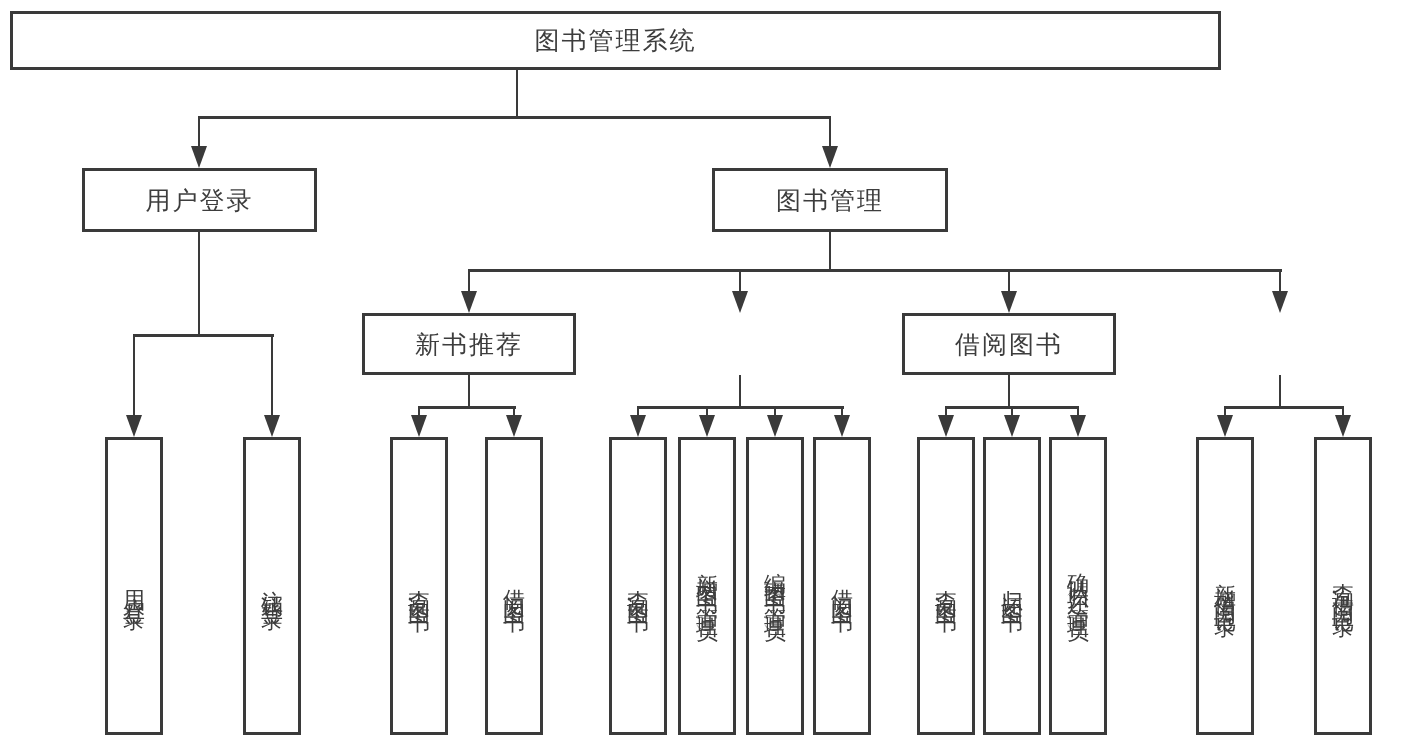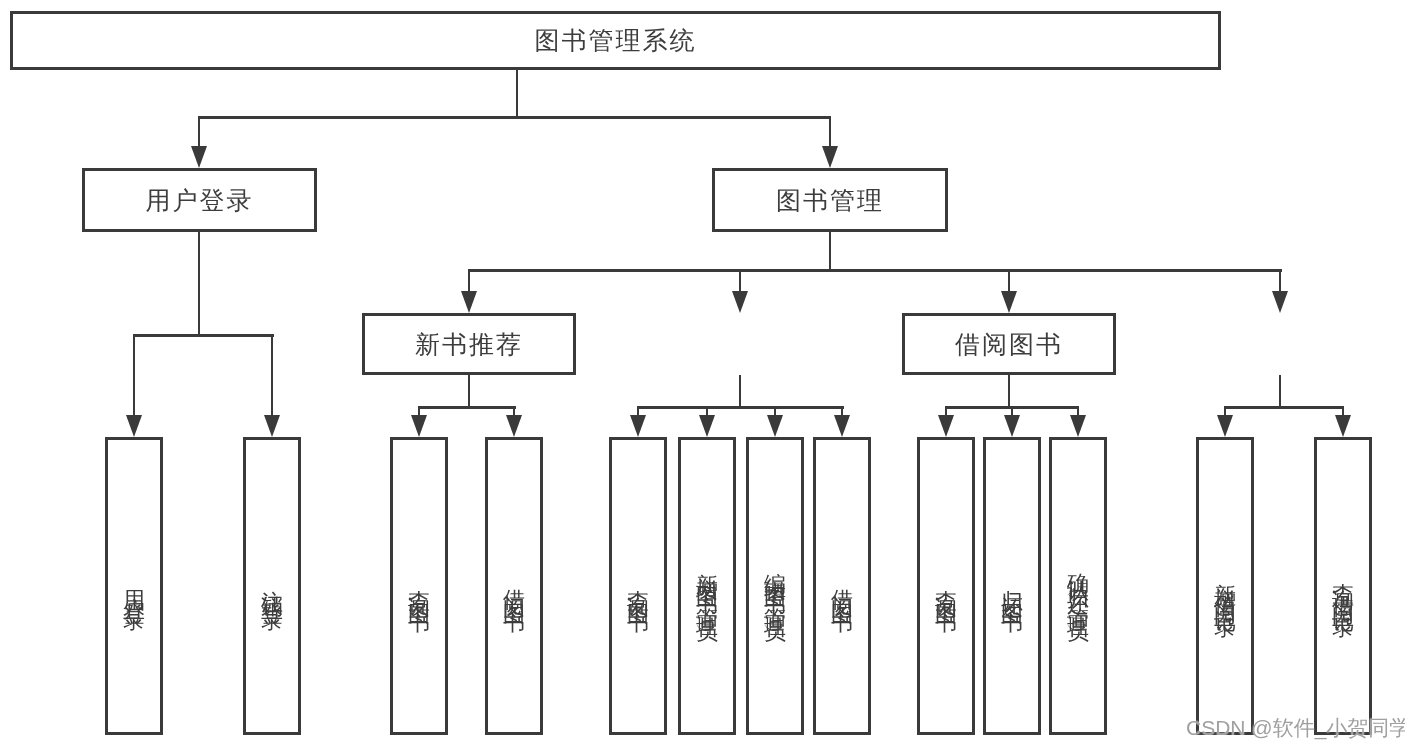--- a/index.html
+++ b/index.html
@@ -149,15 +149,14 @@
   <span>
     <i class="ln" style="left:1279px;top:375px;width:2px;height:34px"></i>
     <i class="ln" style="left:1224px;top:406px;width:120px;height:3px"></i>
     <i class="ln" style="left:1224px;top:408px;width:2px;height:7px"></i>
     <i class="ar" style="left:1217px;top:415px"></i>
     <i class="ln" style="left:1342px;top:408px;width:2px;height:7px"></i>
     <i class="ar" style="left:1335px;top:415px"></i>
   </span>
 
   
-  <div class="watermark">CSDN @软件_小贺同学</div>
 
 </div>
 
 </body></html>

